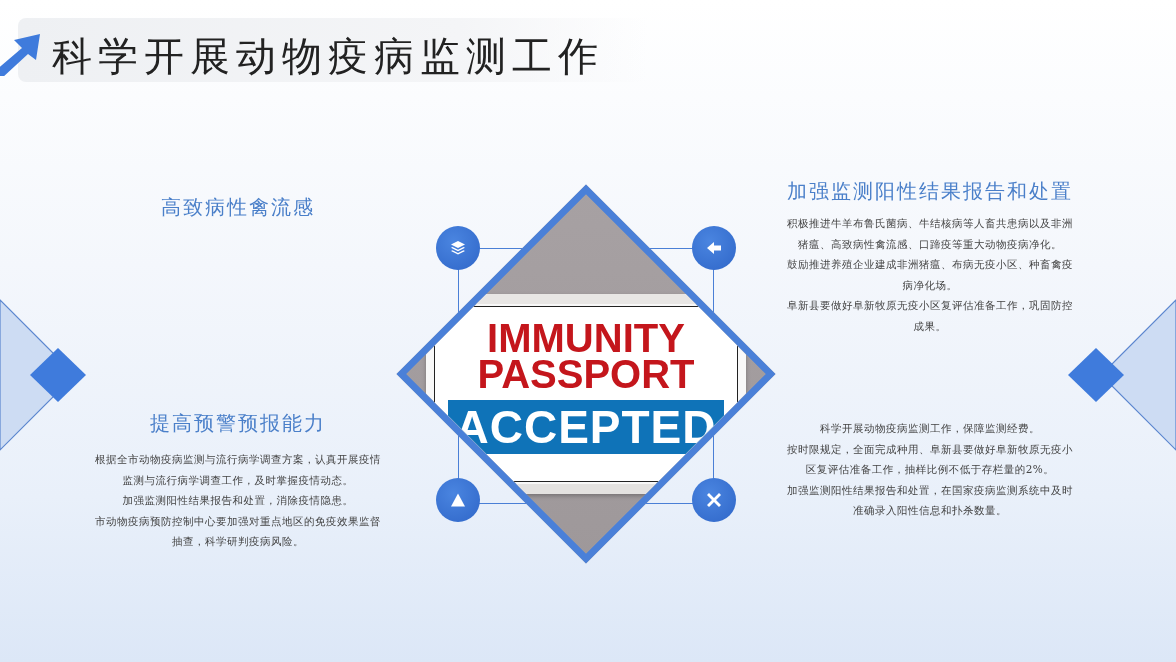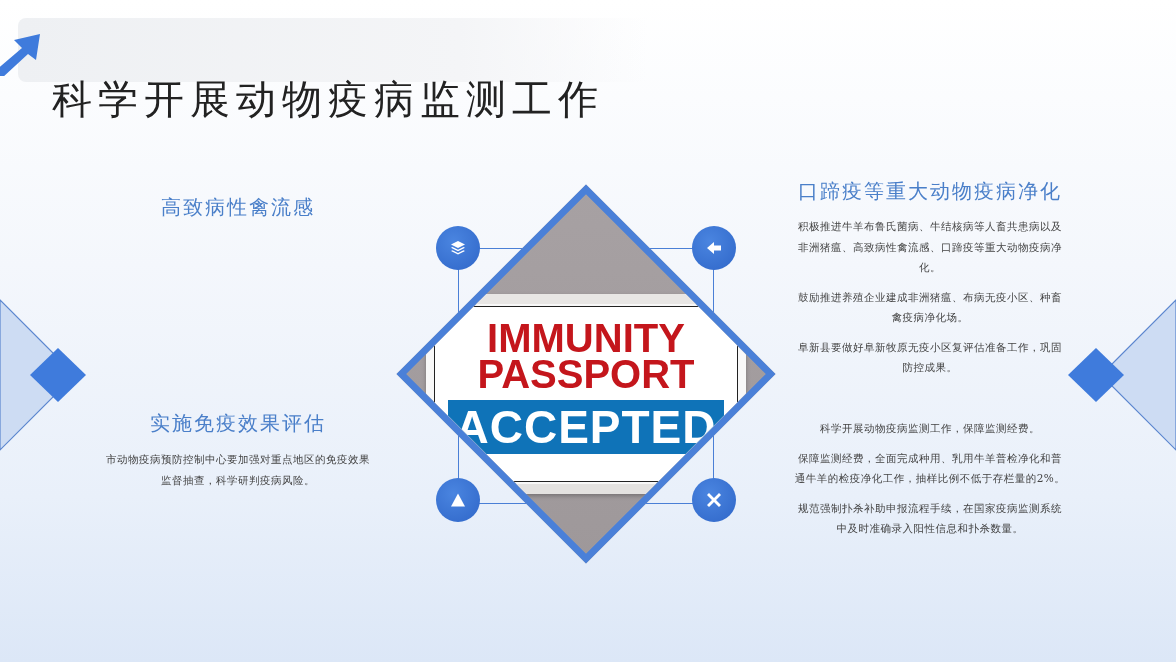--- a/index.html
+++ b/index.html
@@ -10,34 +10,34 @@
     }
     .title-bar {
       position: absolute; left: 18px; top: 18px; width: 630px; height: 64px;
       background: linear-gradient(90deg, #eef0f3 0%, #f4f5f7 70%, rgba(255,255,255,0) 100%);
       border-radius: 8px 0 0 8px;
     }
     .title-arrow { position: absolute; left: 0; top: 28px; width: 42px; height: 48px; }
     .title-text {
       position: absolute; left: 52px; top: 30px; font-size: 40px; color: #222;
       letter-spacing: 6px; line-height: 52px; white-space: nowrap;
-      font-family: "DejaVu Serif", serif; font-weight: normal; margin-top: 43px;
+      font-family: "DejaVu Serif", serif; font-weight: normal;
     }
     .side-deco { position: absolute; top: 290px; width: 120px; height: 170px; }
     .side-deco.left { left: 0; }
     .side-deco.right { right: 0; }
 
     .block { position: absolute; text-align: center; }
     .block h2 {
       margin: 0; font-weight: normal; color: #4a7fc9; font-size: 20px; letter-spacing: 2px; line-height: 31px;
       font-family: "DejaVu Serif", serif;
     }
     .block .body { margin-top: 10px; }
     .block p {
-      margin: 9px; font-size: 10.5px; line-height: 20.5px; color: #444; letter-spacing: 0.5px;
+      margin: 0; font-size: 10.5px; line-height: 20.5px; color: #444; letter-spacing: 0.5px;
       font-family: "DejaVu Serif", serif;
     }
     #b1 { left: 92px; top: 192px; width: 292px; }
     #b2 { left: 92px; top: 408px; width: 292px; }
     #b3 { left: 784px; top: 176px; width: 292px; }
     #b4 { left: 784px; top: 408px; width: 292px; }
     #b3 .body { margin-top: 6px; }
 
     .center { position: absolute; left: 396px; top: 184px; width: 380px; height: 380px; }
     .frame-line { position: absolute; left: 62px; top: 64px; width: 256px; height: 256px; border: 1.5px solid #4a7fd6; box-sizing: border-box; }
@@ -96,40 +96,42 @@
 <svg class="side-deco right" viewBox="0 0 120 170">
   <polygon points="120,10 45,85 120,160" fill="#cddcf3" stroke="#5b86cf" stroke-width="1.2"></polygon>
   <polygon points="40,58 68,85 40,112 12,85" fill="#3f7bdc"></polygon>
 </svg>
 
 <div class="block" id="b1">
   <h2>高致病性禽流感</h2>
 </div>
 
 <div class="block" id="b2">
-  <h2>实施免疫效果评估</h2>
+  <h2>提高预警预报能力</h2>
   <div class="body">
+    <p>根据全市动物疫病监测与流行病学调查方案，认真开展疫情监测与流行病学调查工作，及时掌握疫情动态。</p>
+    <p>加强监测阳性结果报告和处置，消除疫情隐患。</p>
     <p>市动物疫病预防控制中心要加强对重点地区的免疫效果监督抽查，科学研判疫病风险。</p>
   </div>
 </div>
 
 <div class="block" id="b3">
-  <h2>口蹄疫等重大动物疫病净化</h2>
+  <h2>加强监测阳性结果报告和处置</h2>
   <div class="body">
     <p>积极推进牛羊布鲁氏菌病、牛结核病等人畜共患病以及非洲猪瘟、高致病性禽流感、口蹄疫等重大动物疫病净化。</p>
     <p>鼓励推进养殖企业建成非洲猪瘟、布病无疫小区、种畜禽疫病净化场。</p>
     <p>阜新县要做好阜新牧原无疫小区复评估准备工作，巩固防控成果。</p>
   </div>
 </div>
 
 <div class="block" id="b4">
   <div class="body">
     <p>科学开展动物疫病监测工作，保障监测经费。</p>
-    <p>保障监测经费，全面完成种用、乳用牛羊普检净化和普通牛羊的检疫净化工作，抽样比例不低于存栏量的2%。</p>
-    <p>规范强制扑杀补助申报流程手续，在国家疫病监测系统中及时准确录入阳性信息和扑杀数量。</p>
+    <p>按时限规定，全面完成种用、阜新县要做好阜新牧原无疫小区复评估准备工作，抽样比例不低于存栏量的2%。</p>
+    <p>加强监测阳性结果报告和处置，在国家疫病监测系统中及时准确录入阳性信息和扑杀数量。</p>
   </div>
 </div>
 
 <div class="center">
   <div class="frame-line"></div>
   <div class="diamond-wrap">
     <div class="diamond-inner">
       <div class="card">
         <div class="card-white"></div>
         <div class="l1">IMMUNITY</div>

